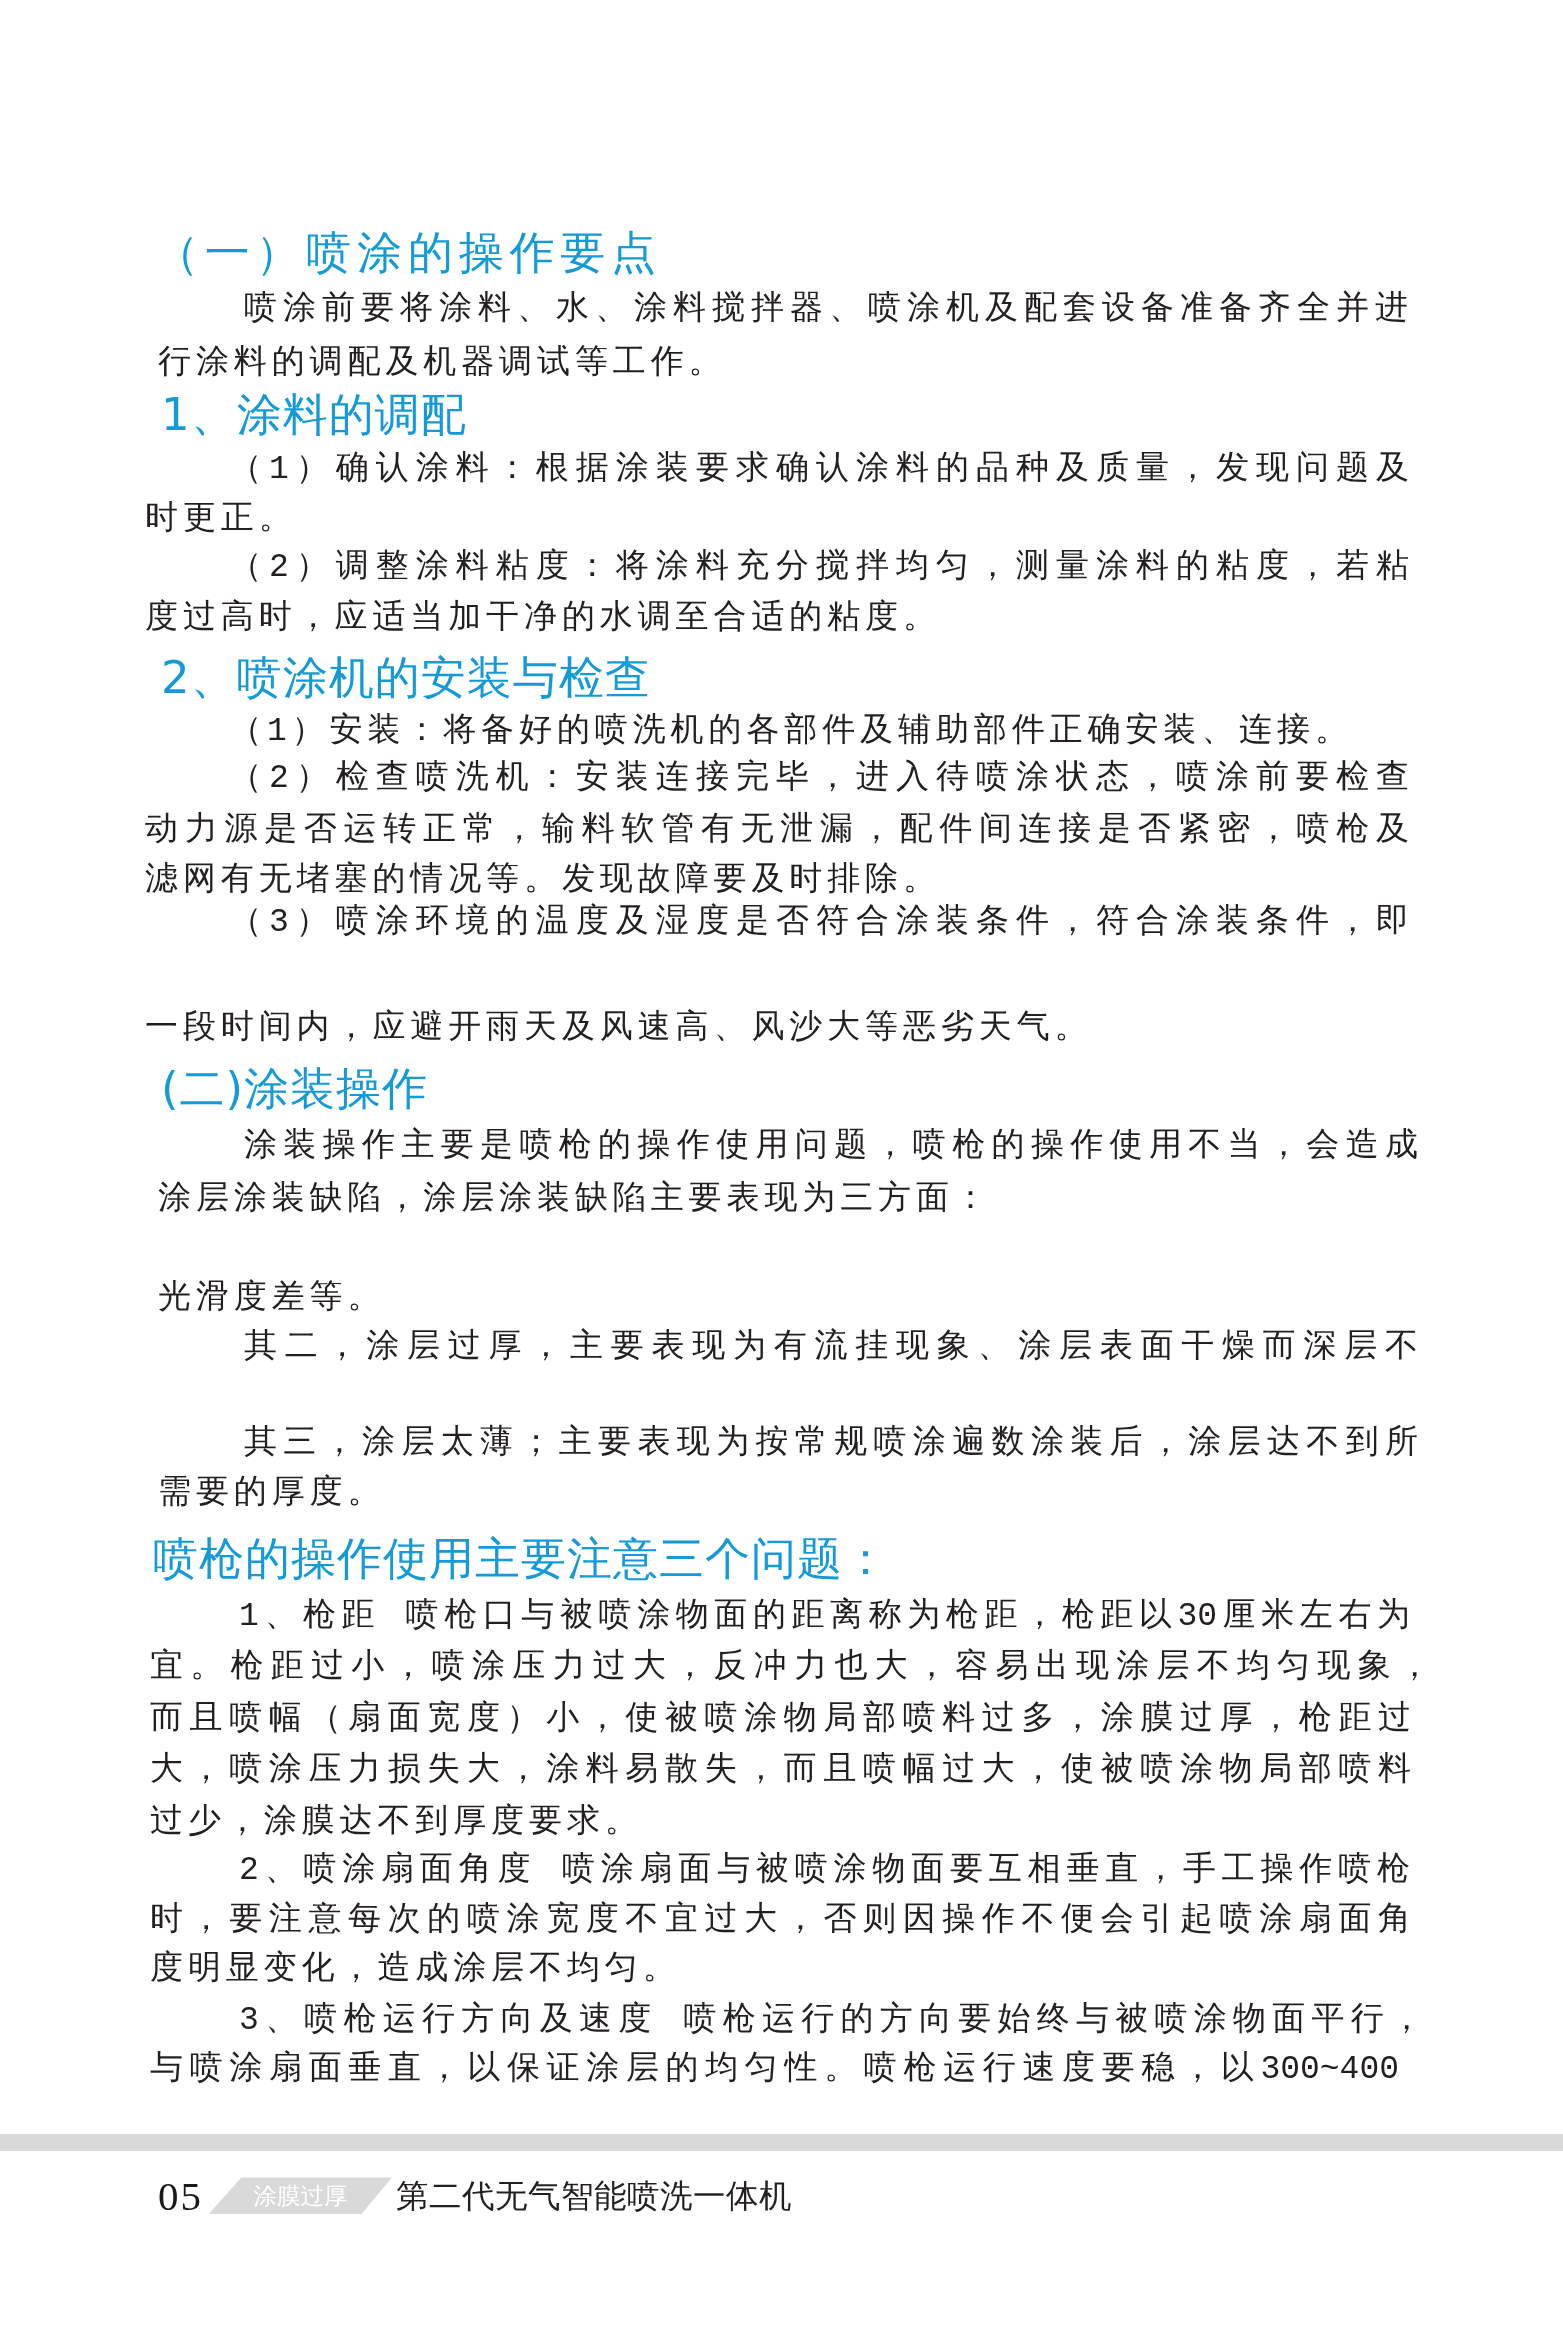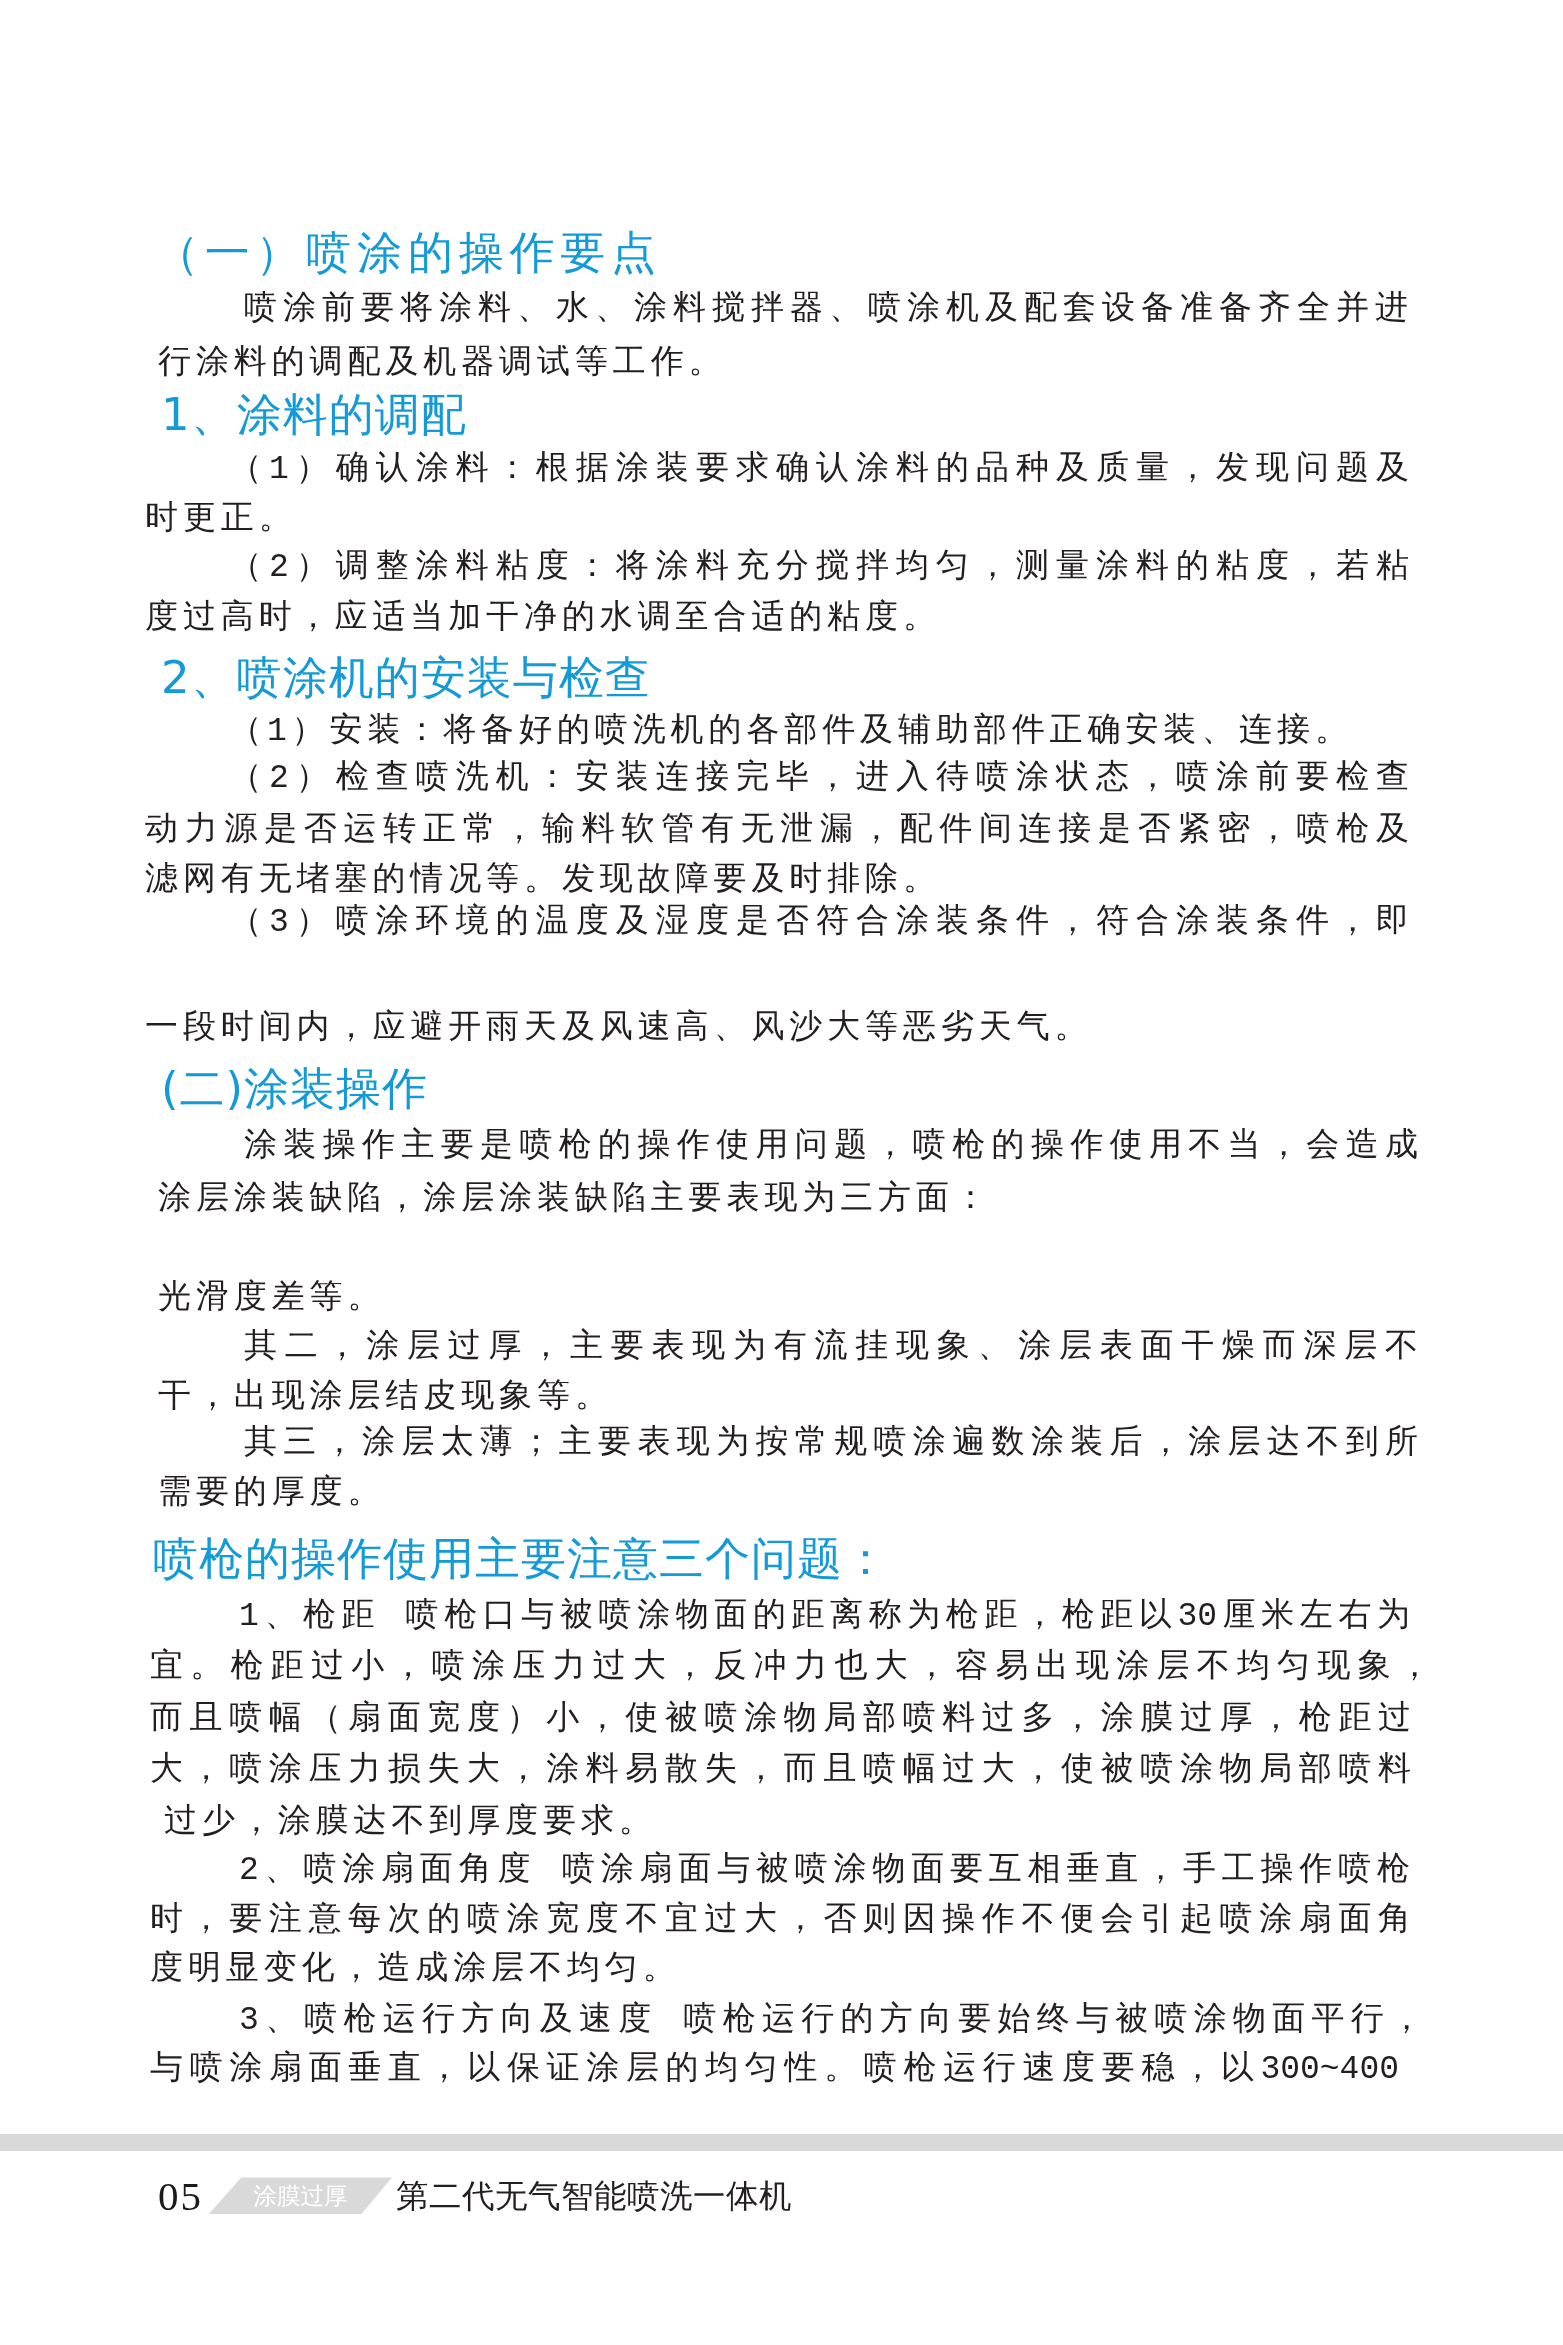--- a/index.html
+++ b/index.html
@@ -64,30 +64,29 @@
   <div class="ln j" style="left:145px;top:811px;width:1264px;">动力源是否运转正常，输料软管有无泄漏，配件间连接是否紧密，喷枪及</div>
   <div class="ln" style="left:145px;top:861px;">滤网有无堵塞的情况等。发现故障要及时排除。</div>
   <div class="ln j" style="left:229px;top:903px;width:1180px;">（3）喷涂环境的温度及湿度是否符合涂装条件，符合涂装条件，即</div>
   <div class="ln" style="left:145px;top:1009px;">一段时间内，应避开雨天及风速高、风沙大等恶劣天气。</div>
 
   <div class="h" style="left:161px;top:1064px;">(二)涂装操作</div>
   <div class="ln j" style="left:244px;top:1127px;width:1174px;">涂装操作主要是喷枪的操作使用问题，喷枪的操作使用不当，会造成</div>
   <div class="ln" style="left:158px;top:1180px;">涂层涂装缺陷，涂层涂装缺陷主要表现为三方面：</div>
   <div class="ln" style="left:158px;top:1279px;">光滑度差等。</div>
   <div class="ln j" style="left:244px;top:1328px;width:1174px;">其二，涂层过厚，主要表现为有流挂现象、涂层表面干燥而深层不</div>
-  <div class="ln" style="left:158px;top:1378px;">干，出现涂层结皮现象等。</div>
   <div class="ln j" style="left:244px;top:1424px;width:1174px;">其三，涂层太薄；主要表现为按常规喷涂遍数涂装后，涂层达不到所</div>
   <div class="ln" style="left:158px;top:1474px;">需要的厚度。</div>
 
   <div class="h" style="left:153px;top:1534px;">喷枪的操作使用主要注意三个问题：</div>
   <div class="ln j" style="left:239px;top:1597px;width:1171px;">1、枪距 喷枪口与被喷涂物面的距离称为枪距，枪距以30厘米左右为</div>
   <div class="ln j" style="left:150px;top:1648px;width:1281px;">宜。枪距过小，喷涂压力过大，反冲力也大，容易出现涂层不均匀现象，</div>
   <div class="ln j" style="left:150px;top:1700px;width:1261px;">而且喷幅（扇面宽度）小，使被喷涂物局部喷料过多，涂膜过厚，枪距过</div>
   <div class="ln j" style="left:150px;top:1751px;width:1261px;">大，喷涂压力损失大，涂料易散失，而且喷幅过大，使被喷涂物局部喷料</div>
-  <div class="ln" style="left:164px;top:1803px;text-align:center;">过少，涂膜达不到厚度要求。</div>
+  <div class="ln" style="left:150px;top:1803px;text-align:center;">过少，涂膜达不到厚度要求。</div>
   <div class="ln j" style="left:239px;top:1851px;width:1171px;">2、喷涂扇面角度 喷涂扇面与被喷涂物面要互相垂直，手工操作喷枪</div>
   <div class="ln j" style="left:150px;top:1901px;width:1261px;">时，要注意每次的喷涂宽度不宜过大，否则因操作不便会引起喷涂扇面角</div>
   <div class="ln" style="left:150px;top:1950px;">度明显变化，造成涂层不均匀。</div>
   <div class="ln j" style="left:239px;top:2001px;width:1184px;">3、喷枪运行方向及速度 喷枪运行的方向要始终与被喷涂物面平行，</div>
   <div class="ln j" style="left:150px;top:2050px;width:1249px;">与喷涂扇面垂直，以保证涂层的均匀性。喷枪运行速度要稳，以300~400</div>
 
   <div class="footer-bar"></div>
   <div class="page-num">05</div>
   <svg class="tag-shape" viewBox="0 0 1587 2381" xmlns="http://www.w3.org/2000/svg">
     <polygon points="245,2211 398,2211 367,2248 212,2248" fill="#d9d9d9"></polygon>

